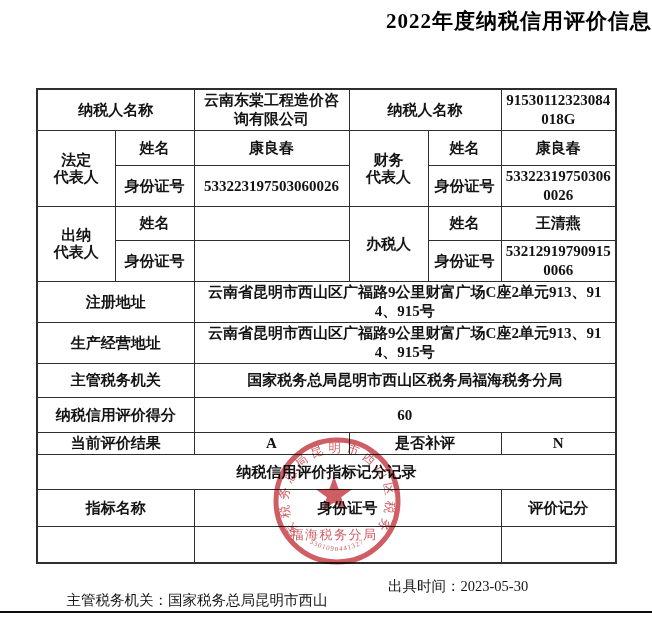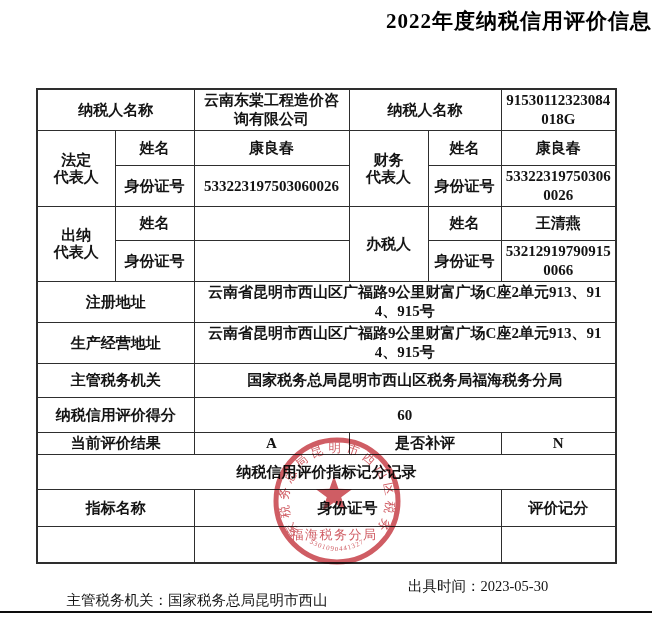--- a/index.html
+++ b/index.html
@@ -34,21 +34,21 @@
     mix-blend-mode:multiply;opacity:.88;pointer-events:none;
   }
   .seal text{font-family:"Liberation Serif","DejaVu Serif",serif;}
   
   .footer-left{
     position:absolute;left:44px;top:567px;width:306px;
     text-align:center;font-size:14.5px;line-height:19px;color:#141414;margin-top:24px;
   }
   .footer-right{
     position:absolute;left:388px;top:577px;
-    font-size:14.5px;color:#141414;white-space:nowrap;margin-left:20px;
+    font-size:14.5px;color:#141414;white-space:nowrap;
   }
   .bottom-rule{
     position:absolute;left:0;top:611px;width:652px;height:2px;background:#0d0d0d;
   }
 </style>
 </head>
 <body>
 
 <div class="title">2022年度纳税信用评价信息</div>
 

